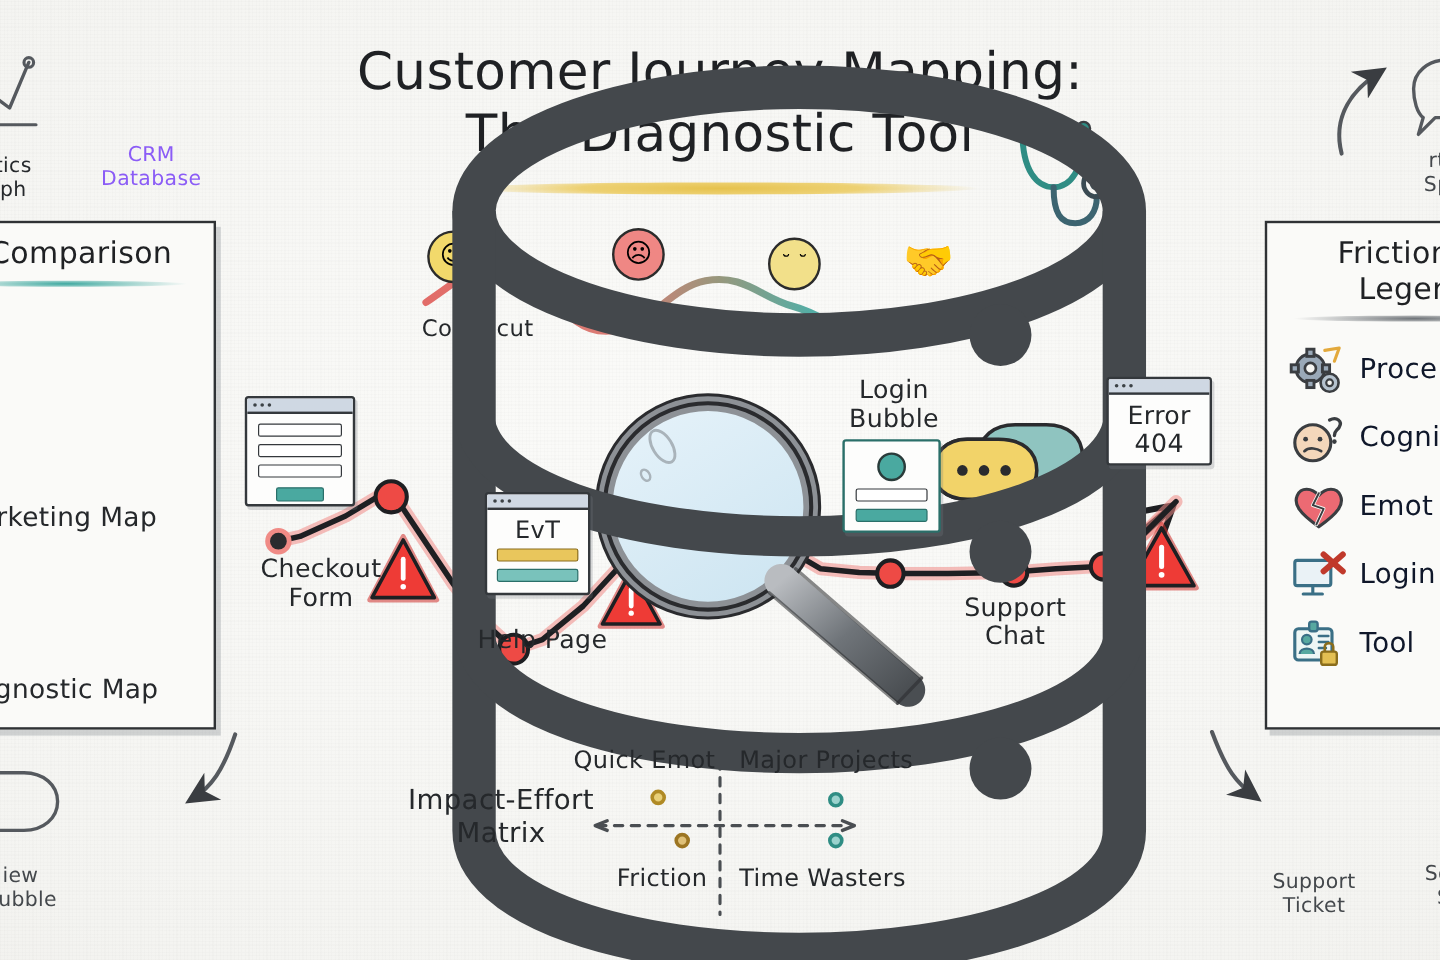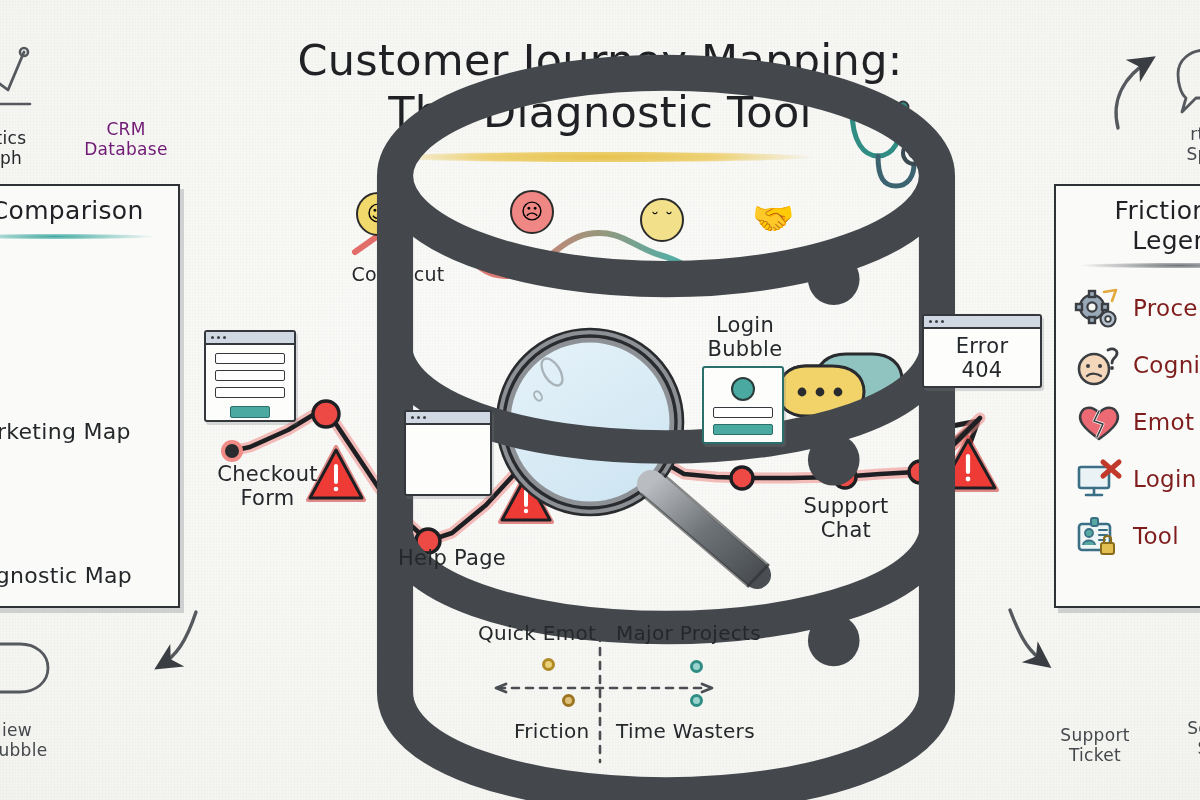--- a/index.html
+++ b/index.html
@@ -100,21 +100,21 @@
   .panel-rule.dark {
     background: radial-gradient(ellipse 50% 100% at 50% 50%, #6f7479 0%, rgba(111,116,121,0) 100%);
   }
   .panel-cap { font-size: 22px; text-align: center; color: #25282b; }
 
   
   .legend-row {
     display: flex; align-items: center; gap: 11px;
     height: 57px; padding-left: 20px;
   }
-  .legend-row .lg-label { font-size: 23px; color: #7f1d1d; white-space: nowrap; }
+  .legend-row .lg-label { font-size: 23px; color: #0f172a; white-space: nowrap; }
   .lg-icon { width: 46px; height: 42px; position: relative; flex: 0 0 46px; }
 
   
   .corner {
     position: absolute;
     text-align: center;
     font-size: 17px;
     color: #44484c;
     line-height: 1.18;
     white-space: pre-line;
@@ -460,21 +460,21 @@
     <svg width="56" height="62" viewBox="0 0 56 62">
       <ellipse cx="28" cy="11" rx="21" ry="8" fill="none" stroke="#44484c" stroke-width="2.8"></ellipse>
       <path d="M7,11 L7,51 C7,56 17,59 28,59 C39,59 49,56 49,51 L49,11" fill="none" stroke="#44484c" stroke-width="2.8"></path>
       <path d="M7,24 C7,29 17,32 28,32 C39,32 49,29 49,24" fill="none" stroke="#44484c" stroke-width="2.6"></path>
       <path d="M7,38 C7,43 17,46 28,46 C39,46 49,43 49,38" fill="none" stroke="#44484c" stroke-width="2.6"></path>
       <circle cx="41" cy="19" r="2" fill="#44484c"></circle>
         <circle cx="41" cy="33" r="2" fill="#44484c"></circle>
       <circle cx="41" cy="47" r="2" fill="#44484c"></circle>
     </svg>
   </span>
-  <span class="hand" style="font-size:17px; color:#701a75;">CRM
+  <span class="hand" style="font-size:17px; color:#8b5cf6;">CRM
 Database</span>
 </div>
 
 <div class="corner" style="left:1158px; top:104px; width:90px;">
   <span class="hand" style="font-size:17px; color:#44484c;">rtu
 Spe</span>
 </div>
 
 <div class="corner" style="left:-38px; top:700px; width:110px;">
   <span class="hand" style="font-size:17px; color:#44484c;">iew
@@ -512,49 +512,56 @@
                 border-color:#2a6f69;"></div>
   </div>
 </div>
 
 <div class="bcard" style="left:404px; top:410px; width:88px; height:86px;">
   <div class="bbar">
       <i></i>
       <i></i>
       <i></i>
     </div>
+  <div style="padding:6px 8px; display:flex; flex-direction:column; gap:6px; align-items:center;">
+    <div class="hand" style="font-size:20px; border:none; line-height:1;">EvT</div>
+    <div class="bline" style="height:11px; width:100%; background:#e9c65c; border-color:#8a6d1c;"></div>
+    <div class="bline" style="height:11px; width:100%; background:#79c2bb; border-color:#2a6f69;"></div>
+  </div>
 </div>
 
 <div class="bcard" style="left:702px; top:366px; width:82px; height:78px; border-color:#2a6f69;">
   <div style="padding:9px; display:flex; flex-direction:column; gap:6px; align-items:center;">
     <div style="width:24px; height:24px; border-radius:50%; background:#4aa9a0; border:2px solid #2a3b3a;"></div>
     <div class="bline" style="height:11px; width:100%;"></div>
     <div class="bline" style="height:11px; width:100%; background:#4aa9a0; border-color:#2a6f69;"></div>
   </div>
 </div>
 
-<div class="bcard" style="left:922px; top:314px; width:120px; height:74px;">
+<div class="bcard" style="left:922px; top:314px; width:88px; height:74px;">
   <div class="bbar">
       <i></i>
       <i></i>
       <i></i>
     </div>
   <div class="hand" style="font-size:21px; padding-top:6px; line-height:1.12;">Error
 404</div>
 </div>
 
 <div class="jlabel hand" style="left:180px; top:462px; width:150px;padding-left:25px;">Checkout
 Form</div>
-<div class="jlabel hand" style="left:382px; top:546px; width:140px;">Help Page</div>
+<div class="jlabel hand" style="left:382px; top:521px; width:140px;">Help Page</div>
 <div class="jlabel hand" style="left:690px; top:313px; width:110px;">Login
 Bubble</div>
 <div class="jlabel hand" style="left:786px; top:494px; width:120px;">Support
 Chat</div>
 
 <div id="matrix">
+  <div class="mx-title hand">Impact-Effort
+Matrix</div>
 
   <div class="mx-label hand" style="left:168px; top:10px;">Quick Emot</div>
   <div class="mx-dot" style="left:232px; top:46px; border-color:#b08a25; background:#e8cf78;"></div>
 
   <div class="mx-label hand" style="left:306px; top:10px;">Major Projects</div>
   <div class="mx-dot" style="left:380px; top:48px; border-color:#2f8d84; background:#9ad2cd;"></div>
 
   <div class="mx-label hand" style="left:204px; top:108px;">Friction</div>
   <div class="mx-dot" style="left:252px; top:82px; border-color:#9c7522; background:#dfc078;"></div>
 

